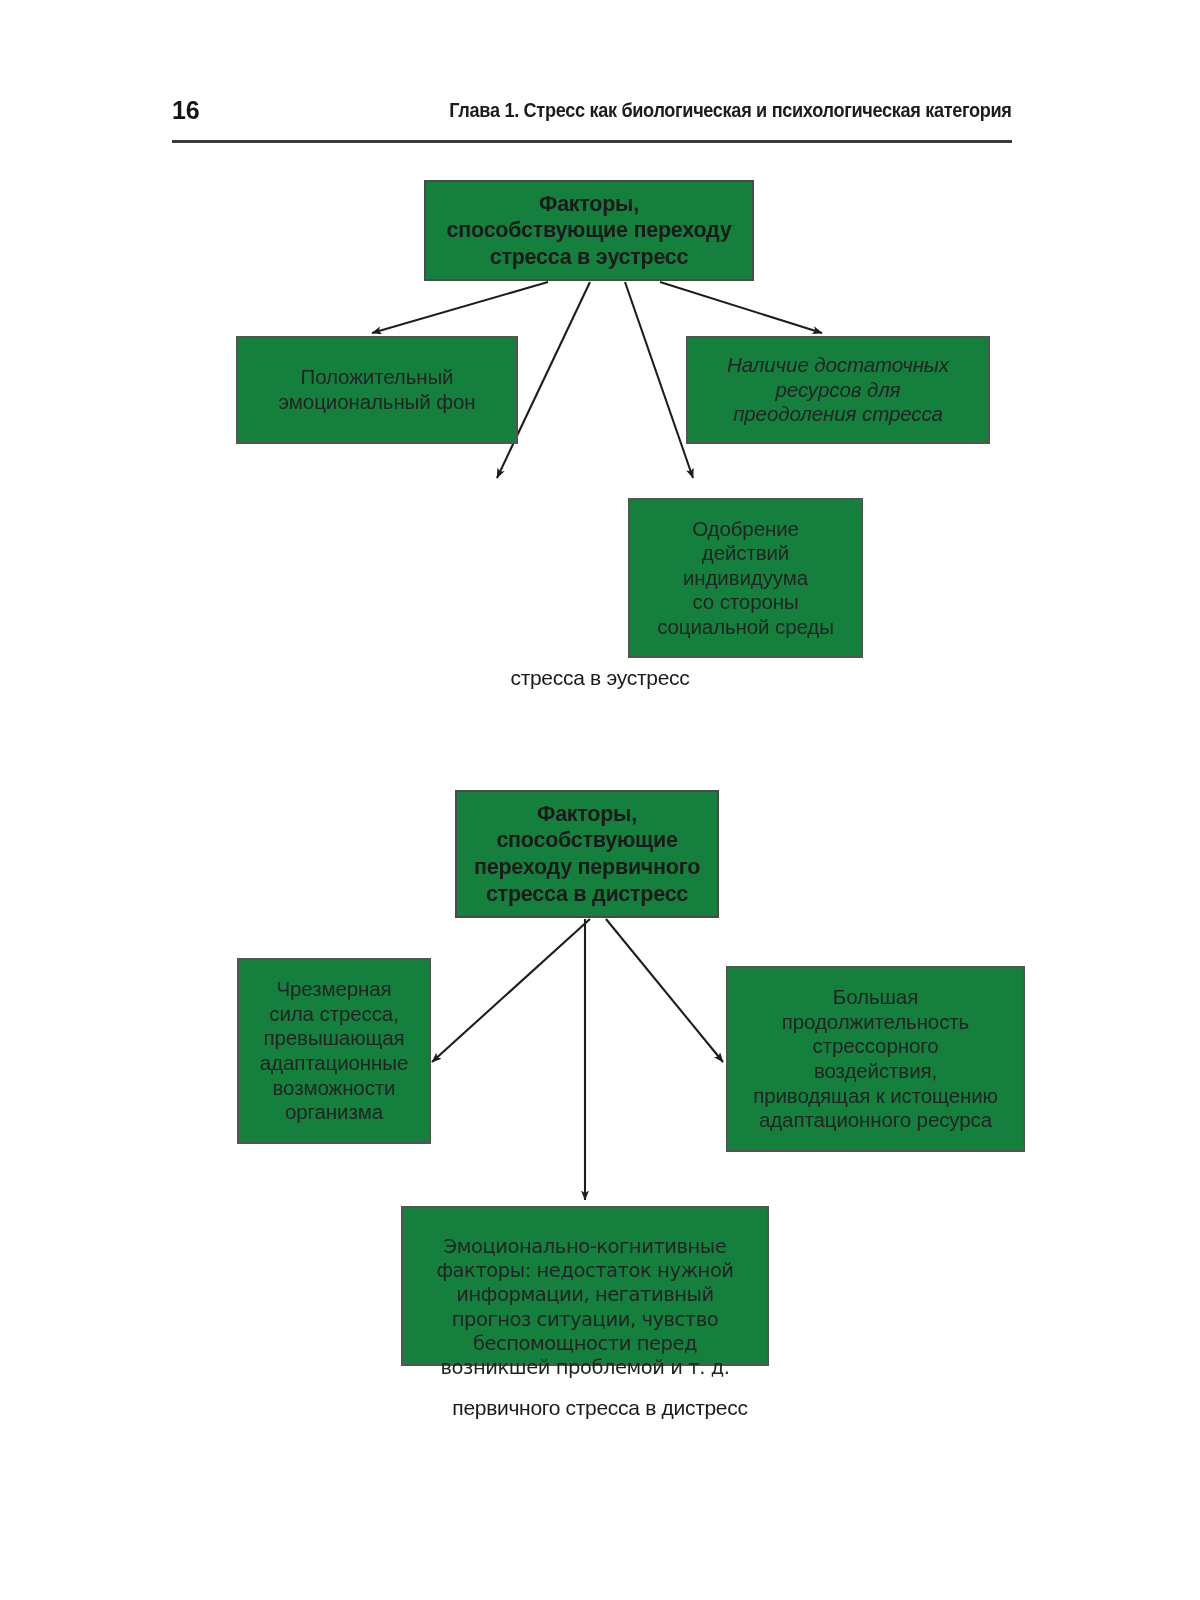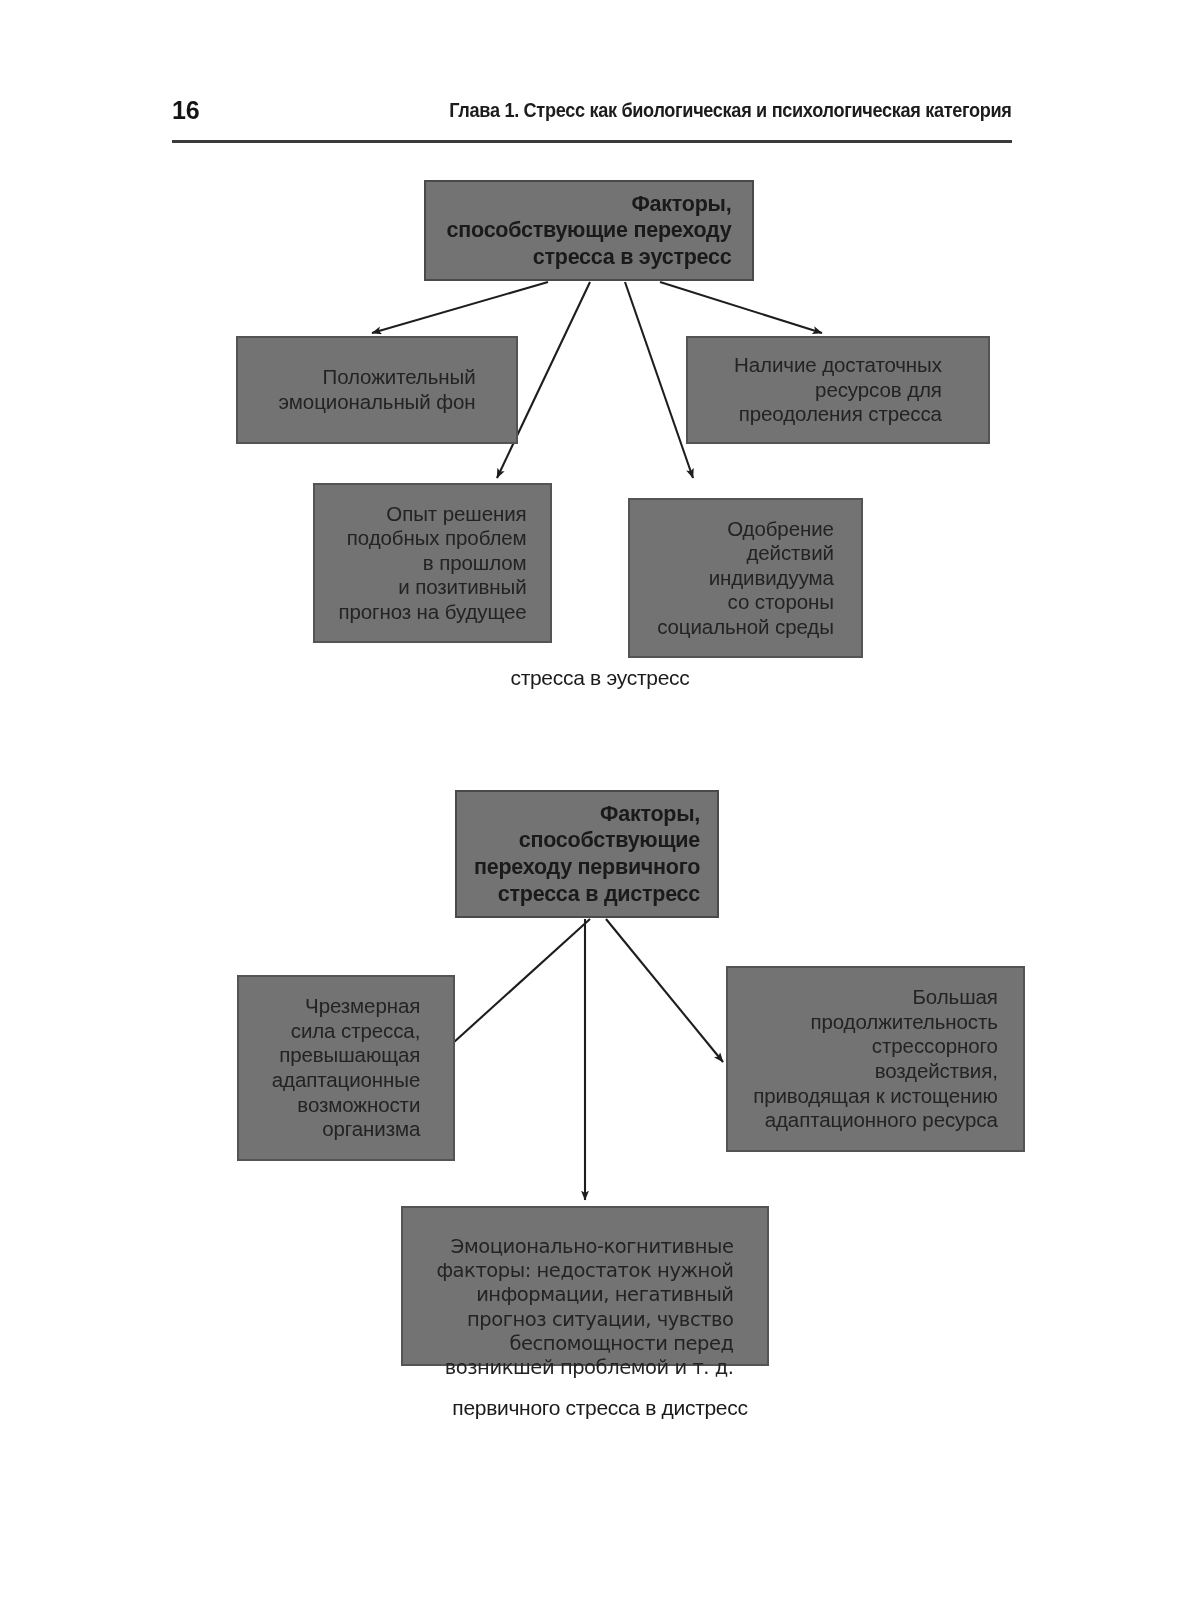--- a/index.html
+++ b/index.html
@@ -71,25 +71,25 @@
     left: 0;
     top: 0;
     overflow: visible;
   }
 
   
   .node {
     position: absolute;
     box-sizing: border-box;
     border: 2px solid #545454;
-    background: #737373;
+    background: #15803d;
     display: flex;
     align-items: center;
     justify-content: center;
-    text-align: right;
+    text-align: center;
     z-index: 2;
   }
   .node .txt {
     display: block;
     white-space: pre-line;
     line-height: 1.17;
   }
   .node.root {
     border-color: #4a4a4a;
   }
@@ -162,33 +162,26 @@
       <span class="txt">Факторы,
 способствующие переходу
 стресса в эустресс</span>
     </div>
 
     <div class="node leaf" style="left:236px; top:158px; width:282px; height:108px;">
       <span class="txt">Положительный
 эмоциональный фон</span>
     </div>
 
-    <div class="node leaf" style="left:686px; top:158px; width:304px; height:108px;">
+    <div class="node leaf" style="left:686px; top:158px; width:304px; height:108px;font-style:italic;">
       <span class="txt">Наличие достаточных
 ресурсов для
 преодоления стресса</span>
     </div>
 
-    <div class="node leaf" style="left:313px; top:305px; width:239px; height:160px;">
-      <span class="txt">Опыт решения
-подобных проблем
-в прошлом
-и позитивный
-прогноз на  будущее</span>
-    </div>
 
     <div class="node leaf" style="left:628px; top:320px; width:235px; height:160px;">
       <span class="txt">Одобрение
 действий
 индивидуума
 со стороны
 социальной среды</span>
     </div>
   </div>
 </div>
@@ -213,21 +206,21 @@
       </g>
     </svg>
 
     <div class="node root" style="left:455px; top:2px; width:264px; height:128px;">
       <span class="txt">Факторы,
 способствующие
 переходу первичного
 стресса в дистресс</span>
     </div>
 
-    <div class="node leaf" style="left:237px; top:187px; width:218px; height:186px;">
+    <div class="node leaf" style="left:237px; top:170px; width:194px; height:186px;">
       <span class="txt">Чрезмерная
 сила стресса,
 превышающая
 адаптационные
 возможности
 организма</span>
     </div>
 
     <div class="node leaf" style="left:726px; top:178px; width:299px; height:186px;">
       <span class="txt">Большая

